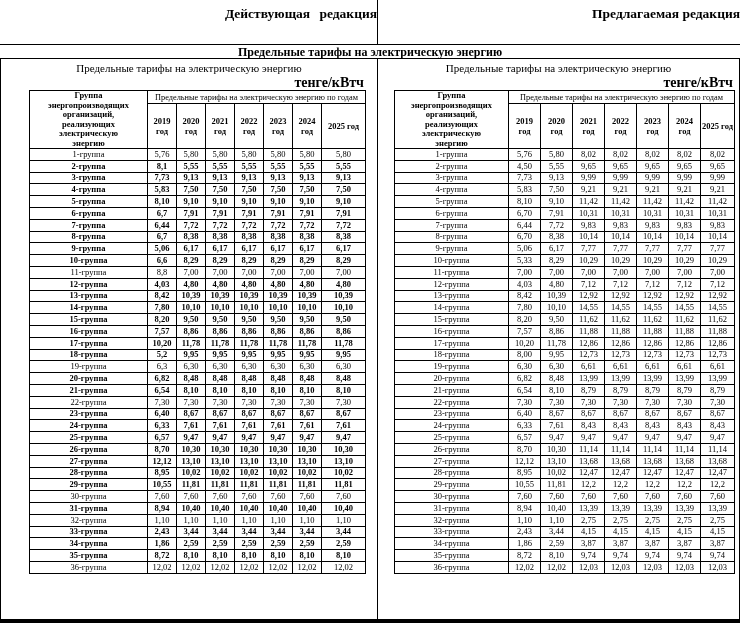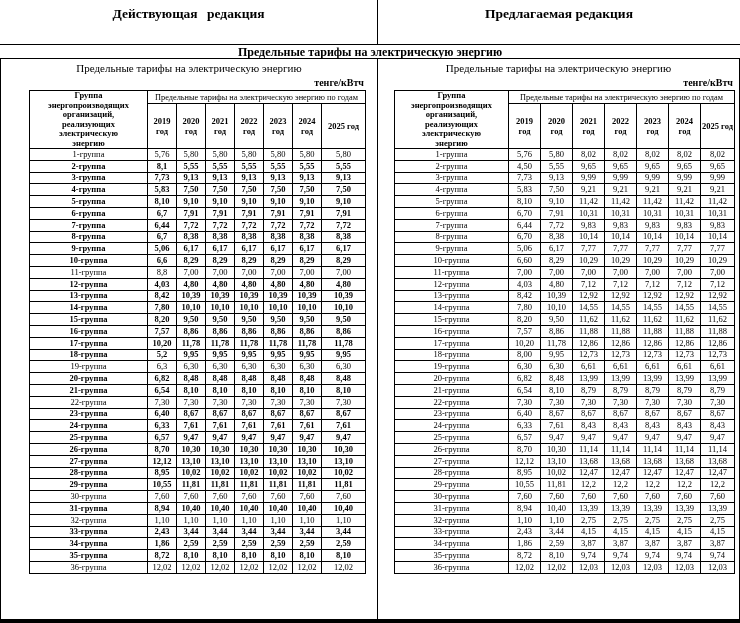--- a/index.html
+++ b/index.html
@@ -4,34 +4,34 @@
 <style>
   * { margin:0; padding:0; box-sizing:border-box; }
   html,body { background:#fff; }
   .page {
     width:740px; height:623px; position:relative; overflow:hidden;
     background:#fff; color:#000;
     font-family:"Liberation Serif","DejaVu Serif",serif;
   }
   .titles { display:flex; height:44px; }
   .title-cell {
-    width:378px; text-align:center; font-weight:bold;
+    width:378px; text-align:right; font-weight:bold;
     font-size:13.5px; padding-top:6px;
   }
   .title-cell.left { border-right:1px solid #000; word-spacing:6px; }
   .title-cell.right { flex:1; }
   .band {
     height:15px; border-top:1px solid #000; border-bottom:1px solid #000;
     text-align:center; font-weight:bold; font-size:12px; line-height:14px;
   }
   .content { display:flex; height:560px; border-left:1px solid #000; border-right:1px solid #000; }
   .content-cell { width:377px; border-right:1px solid #000; padding-top:2px; }
   .content-cell.right { flex:1; border-right:none; }
   .subtitle { text-align:center; font-size:11px; height:15px; line-height:14px; }
-  .unit { text-align:right; font-weight:bold; font-size:10px; height:14px; line-height:13px; }
+  .unit { text-align:right; font-weight:bold; font-size:14px; height:14px; line-height:13px; }
   .content-cell.left  .unit { padding-right:13px; }
   .content-cell.right .unit { padding-right:6px; }
   table { border-collapse:collapse; table-layout:fixed; }
   .tbl-left  { width:336px; margin-left:28px; }
   .tbl-right { width:340px; margin-left:16px; }
   th, td { border:1px solid #000; text-align:center; vertical-align:middle; overflow:hidden; }
   th.years-title { font-size:8.3px; font-weight:normal; height:13px; line-height:9px; padding:0 1px; }
   th.group-head  { font-size:8.5px; font-weight:bold; line-height:9.5px; padding:0 14px;margin-top:42px; }
   th.year-head   { font-size:8.5px; font-weight:bold; height:44px; line-height:10px; padding:0; }
   tbody td { font-size:8.5px; height:11.8px; line-height:9px; padding:0 1px; white-space:nowrap; }
@@ -561,21 +561,21 @@
               <td>5,06</td>
               <td>6,17</td>
               <td>7,77</td>
               <td>7,77</td>
               <td>7,77</td>
               <td>7,77</td>
               <td>7,77</td>
             </tr>
             <tr>
               <td>10-группа</td>
-              <td>6,60</td>
+              <td>5,33</td>
               <td>8,29</td>
               <td>10,29</td>
               <td>10,29</td>
               <td>10,29</td>
               <td>10,29</td>
               <td>10,29</td>
             </tr>
             <tr>
               <td>11-группа</td>
               <td>7,00</td>

